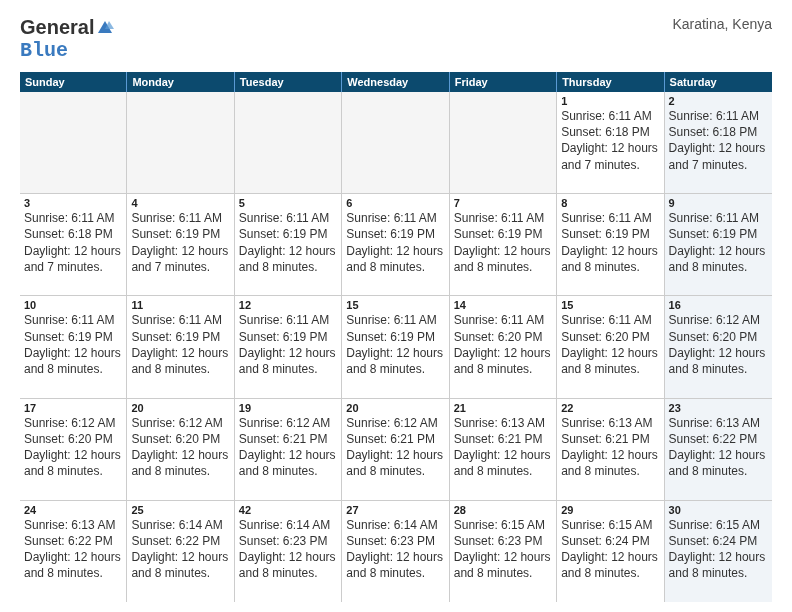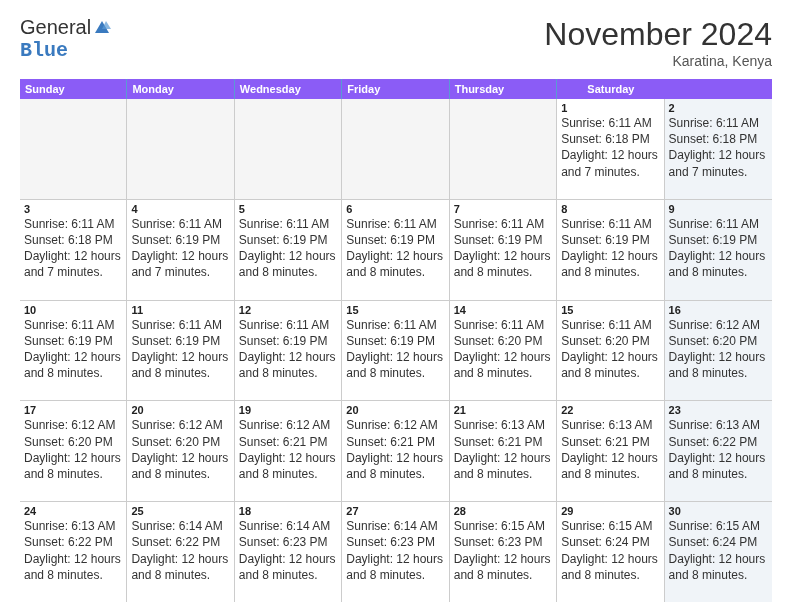--- a/index.html
+++ b/index.html
@@ -27,21 +27,21 @@
       display: flex;
       flex-direction: column;
       align-items: flex-start;
     }
     .logo-text {
       display: flex;
       align-items: center;
     }
     .logo-general {
       font-size: 20px;
-      font-weight: normal;
+      font-weight: bold;
       color: #333;
     }
     .logo-blue {
       font-size: 20px;
       font-weight: bold;
       color: #3a7abf;
       font-family: Liberation Mono, monospace;
     }
     .logo-icon {
       width: 18px;
@@ -61,30 +61,30 @@
       color: #555;
     }
     .calendar {
       flex: 1;
       display: flex;
       flex-direction: column;
     }
     .cal-header {
       display: grid;
       grid-template-columns: repeat(7, 1fr);
-      background: #8b5cf6;
+      background: #0c4a6e;
     }
     .cal-header-cell {
       color: #fff;
       font-size: 11px;
       font-weight: bold;
       padding: 4px 5px;
       border-right: 1px solid #5a9ad4;
     }
-    .cal-header-cell:last-child { border-right: none; text-align: center; }
+    .cal-header-cell:last-child { border-right: none; }
     .cal-body {
       display: flex;
       flex-direction: column;
       flex: 1;
     }
     .cal-row {
       display: grid;
       grid-template-columns: repeat(7, 1fr);
       flex: 1;
       border-bottom: 1px solid #ccc;
@@ -125,29 +125,29 @@
         <svg class="logo-icon" viewBox="0 0 18 18">
           <polygon points="9,2 16,14 2,14" fill="#3a7abf"></polygon>
           <polygon points="13,2 18,10 9,10" fill="#5a9ad4" opacity="0.7"></polygon>
         </svg>
       </div>
       <div>
         <span class="logo-blue">Blue</span>
       </div>
     </div>
     <div class="title-section">
-      <div class="month-title">November 2024</div>
       <div class="location">Karatina, Kenya</div>
     </div>
   </div>
 
   <div class="calendar">
     <div class="cal-header" id="cal-header">
         <div class="cal-header-cell">Sunday</div>
         <div class="cal-header-cell">Monday</div>
+        <div class="cal-header-cell">Tuesday</div>
         <div class="cal-header-cell">Wednesday</div>
         <div class="cal-header-cell">Friday</div>
         <div class="cal-header-cell">Thursday</div>
         <div class="cal-header-cell">Saturday</div>
       </div>
     <div class="cal-body" id="cal-body">
         <div class="cal-row">
           <div class="cal-cell empty"></div>
           <div class="cal-cell empty"></div>
           <div class="cal-cell empty"></div>
@@ -305,21 +305,21 @@
 Sunset: 6:22 PM
 Daylight: 12 hours and 8 minutes.</div>
           </div>
           <div class="cal-cell">
             <span class="day-num">25</span>
             <div class="cell-text" style="white-space: pre-line;">Sunrise: 6:14 AM
 Sunset: 6:22 PM
 Daylight: 12 hours and 8 minutes.</div>
           </div>
           <div class="cal-cell">
-            <span class="day-num">18</span>
+            <span class="day-num">42</span>
             <div class="cell-text" style="white-space: pre-line;">Sunrise: 6:14 AM
 Sunset: 6:23 PM
 Daylight: 12 hours and 8 minutes.</div>
           </div>
           <div class="cal-cell">
             <span class="day-num">27</span>
             <div class="cell-text" style="white-space: pre-line;">Sunrise: 6:14 AM
 Sunset: 6:23 PM
 Daylight: 12 hours and 8 minutes.</div>
           </div>

